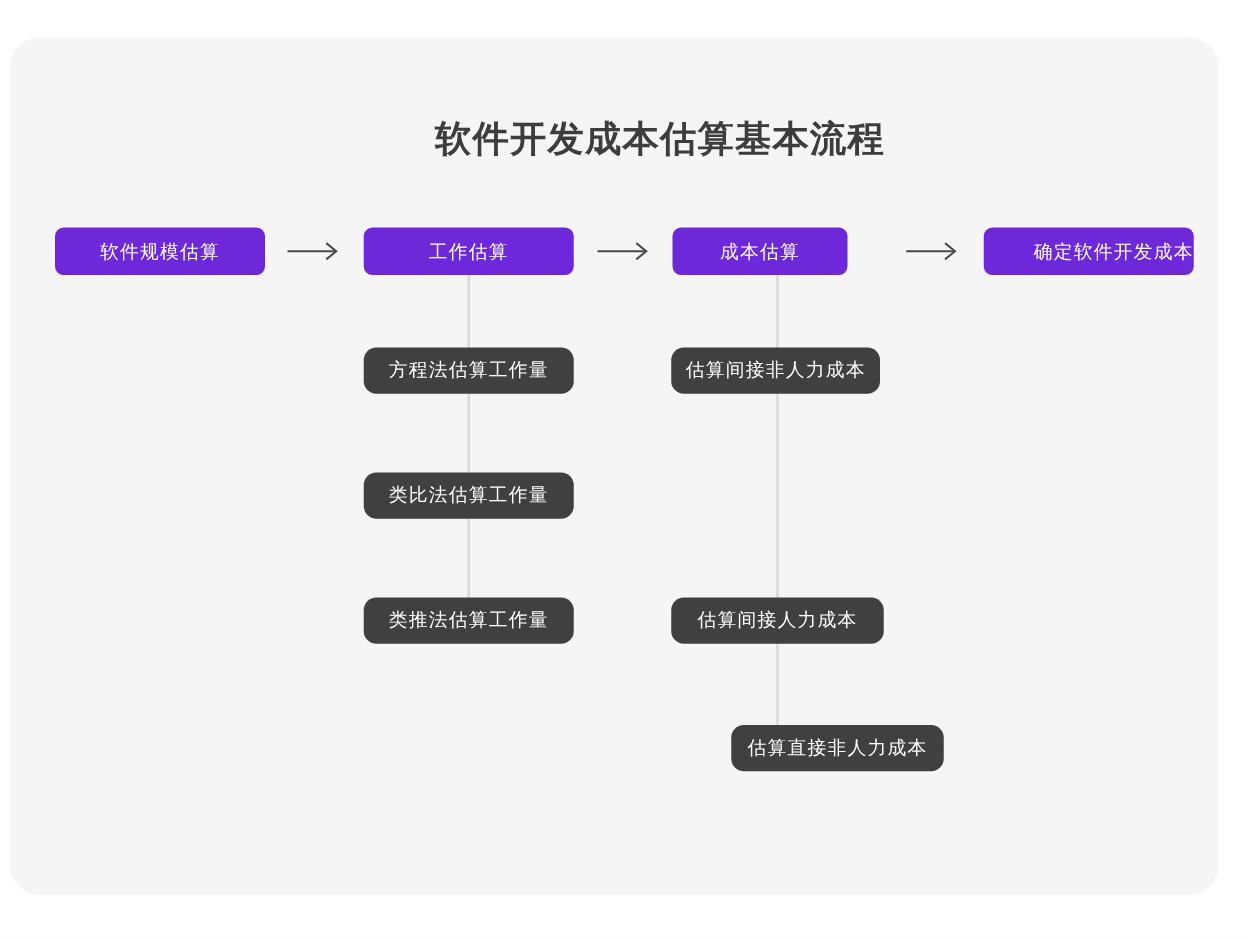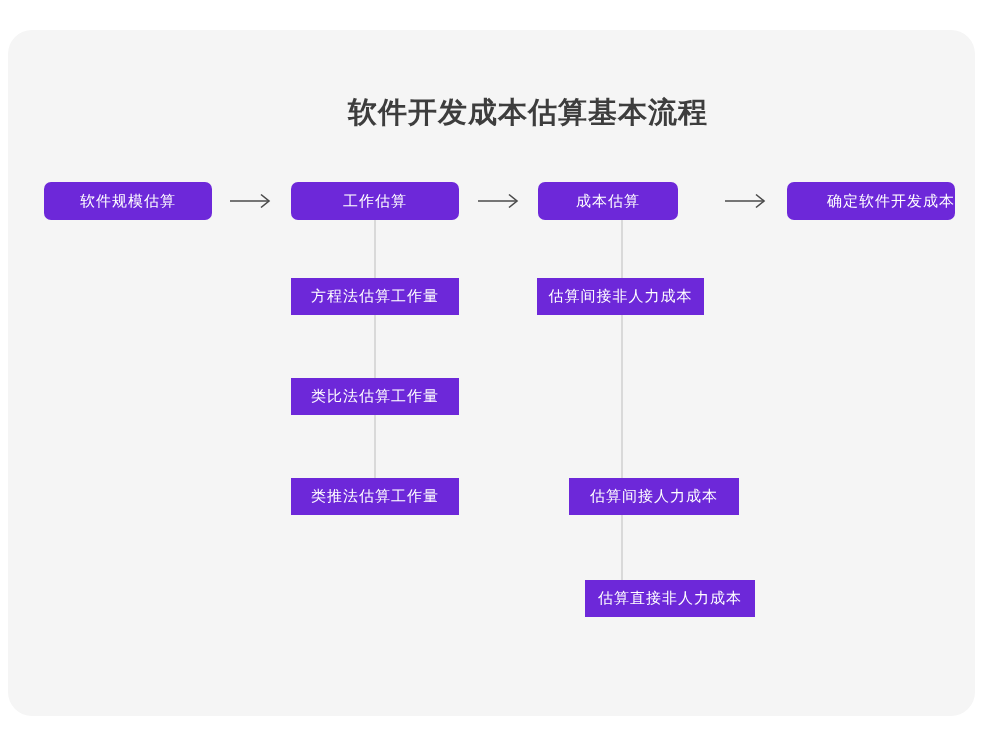--- a/index.html
+++ b/index.html
@@ -59,23 +59,23 @@
     border-radius: 7px;
     font-size: 15px;
     letter-spacing: 1px;
     color: #ffffff;
     height: 38px;
   }
   .node.primary {
     background: #6d28d9;
   }
   .node.secondary {
-    background: #6d28d9;
+    background: #404040;
     height: 37px;
-    border-radius: 0;
+    border-radius: 10px;
   }
 
   .arrow {
     position: absolute;
     width: 60px;
     height: 38px;
     display: flex;
     align-items: center;
     justify-content: center;
     color: #4a4a4a;
@@ -143,21 +143,21 @@
 
   <div class="node secondary" style="left:291px; top:378px; width:168px;">
     <span>类比法估算工作量</span>
   </div>
 
   <div class="node secondary" style="left:537px; top:278px; width:167px;">
     <span>估算间接非人力成本</span>
   </div>
 
 
-  <div class="node secondary" style="left:537px; top:478px; width:170px;margin-left:32px;">
+  <div class="node secondary" style="left:537px; top:478px; width:170px;">
     <span>估算间接人力成本</span>
   </div>
 
   <div class="node secondary" style="left:537px; top:580px; width:170px;margin-left:48px;">
     <span>估算直接非人力成本</span>
   </div>
 
 </div>
 
 </body></html>

